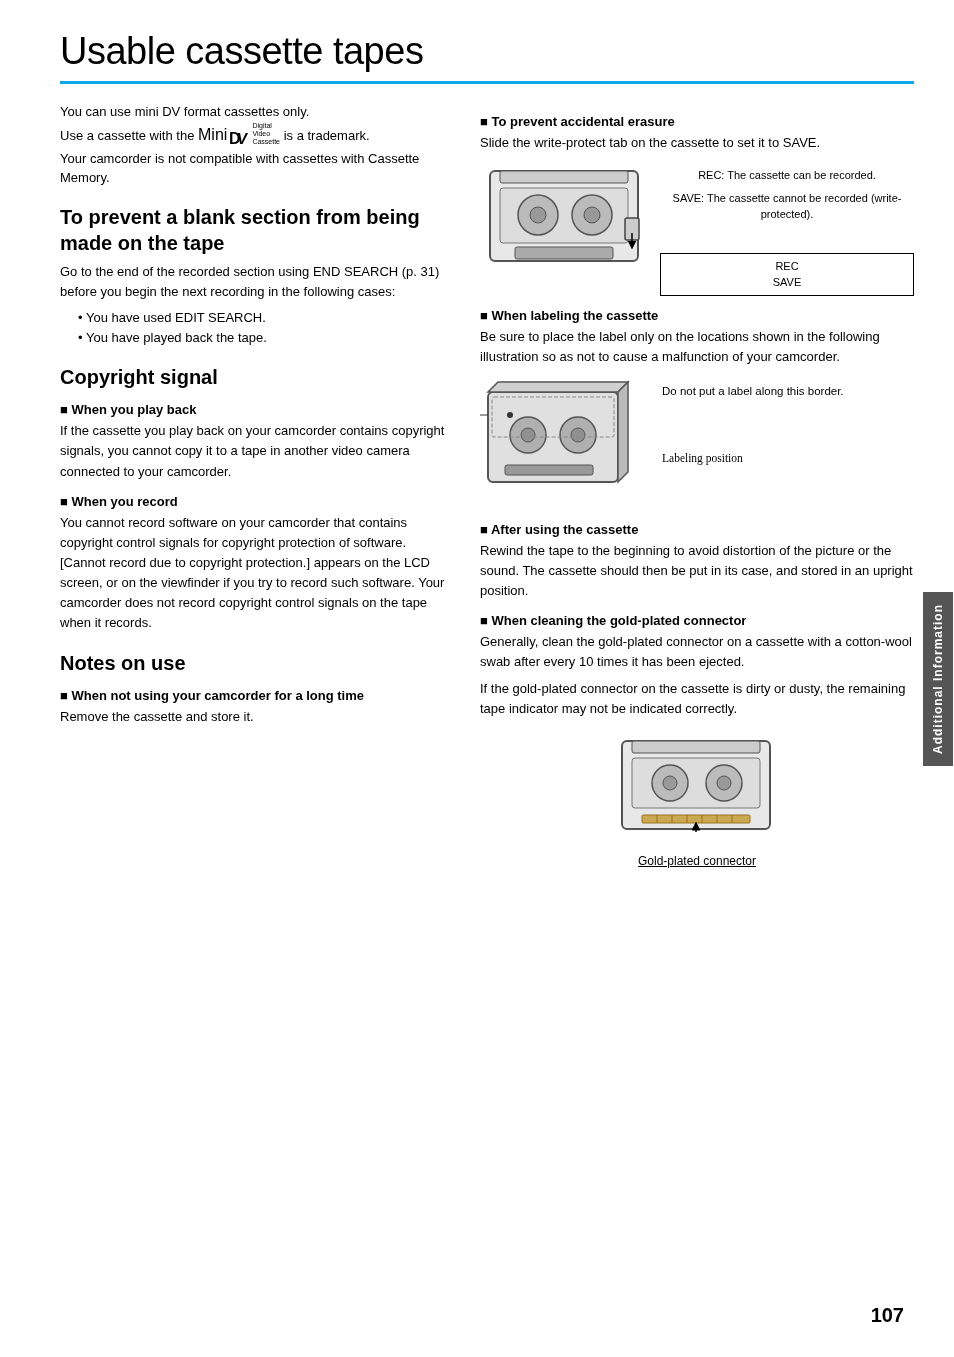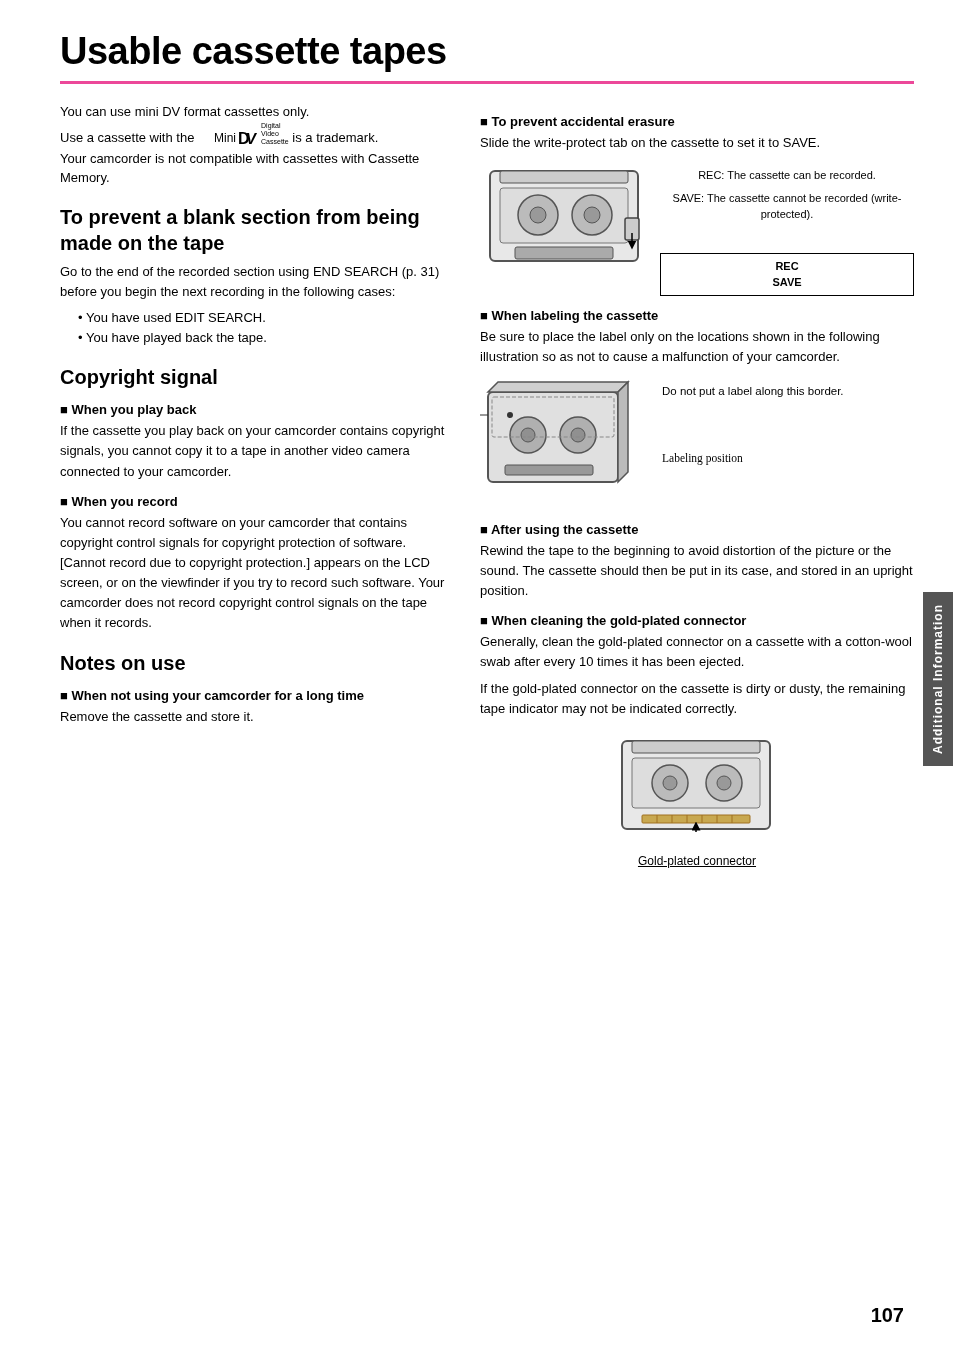--- a/index.html
+++ b/index.html
@@ -13,22 +13,22 @@
       position: relative;
     }
     .page {
       width: 954px;
       min-height: 1357px;
       padding: 30px 40px 40px 60px;
       position: relative;
     }
     .page-title {
       font-size: 38px;
-      font-weight: bold;
-      border-bottom: 3px solid #ec4899;
+      font-weight: normal;
+      border-bottom: 3px solid #0ea5e9;
       padding-bottom: 8px;
       margin-bottom: 18px;
       letter-spacing: -0.5px;
     }
     .two-col {
       display: flex;
       gap: 30px;
     }
     .left-col {
       width: 390px;
@@ -88,21 +88,20 @@
       align-items: flex-start;
       gap: 10px;
       text-align: center;
     }
     .rec-save-box {
       border: 1px solid #000;
       padding: 4px 6px;
       font-size: 11px;
       line-height: 1.5;
       margin-top: 30px;
-      font-weight: bold;
     }
     .rec-save-text {
       font-size: 11px;
       line-height: 1.5;
       margin-top: 4px;
     }
     
     .cassette-label-diagram {
       margin: 10px 0;
       position: relative;
@@ -165,21 +164,21 @@
 
   <div class="two-col">
 
     <div class="left-col">
 
       <p class="intro-text">
         <span>You can use mini DV format cassettes only.</span><br>
         <span>Use a cassette with the</span>
         
         <span class="dv-logo">
-          <span style="font-size:12px;vertical-align:middle;margin-left:16px;">Mini</span>
+          <span style="font-size:16px;vertical-align:middle;">Mini</span>
           <span style="font-size:11px;vertical-align:middle;margin-left:2px;">
             <svg width="22" height="18" viewBox="0 0 22 18" style="vertical-align:middle;">
               <text x="0" y="15" font-size="16" font-weight="bold" font-family="Arial">D</text>
               <text x="9" y="15" font-size="16" font-weight="bold" font-family="Arial" transform="skewX(-8)">V</text>
             </svg>
           </span>
           <span style="font-size:7px;line-height:1.2;vertical-align:middle;margin-left:1px;">Digital<br>Video<br>Cassette</span>
         </span>
         <span>is a trademark.</span><br>
         <span>Your camcorder is not compatible with cassettes with Cassette Memory.</span>

